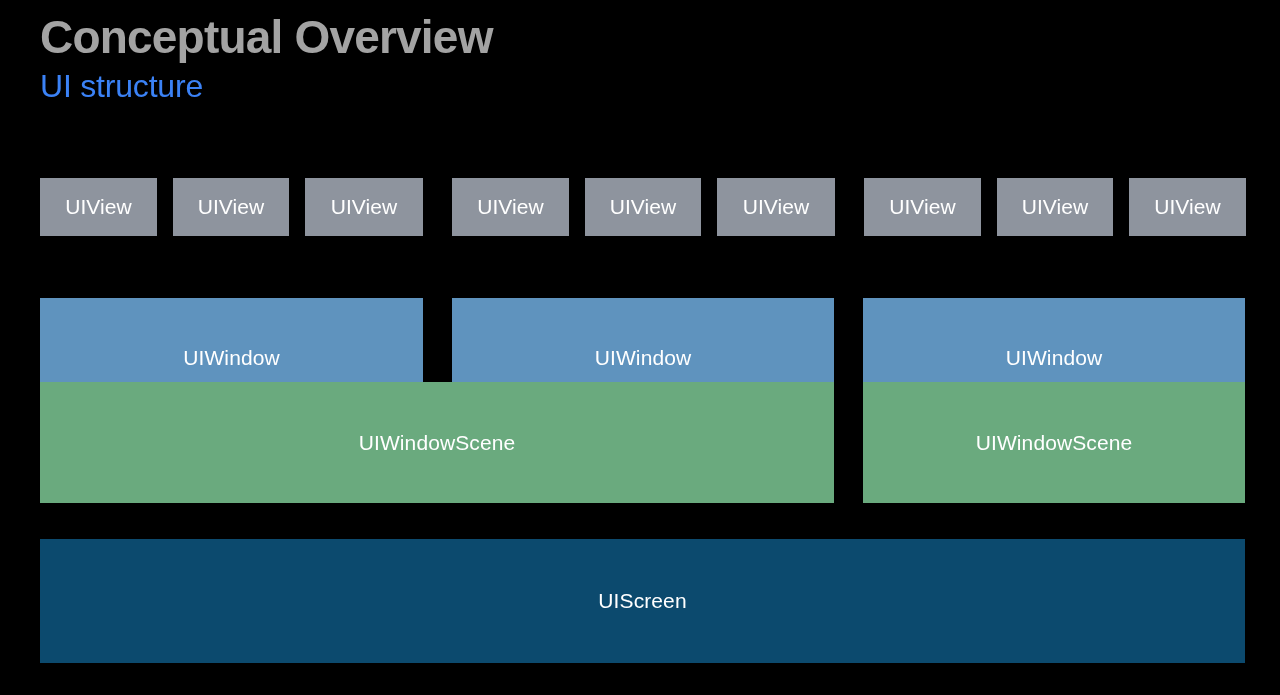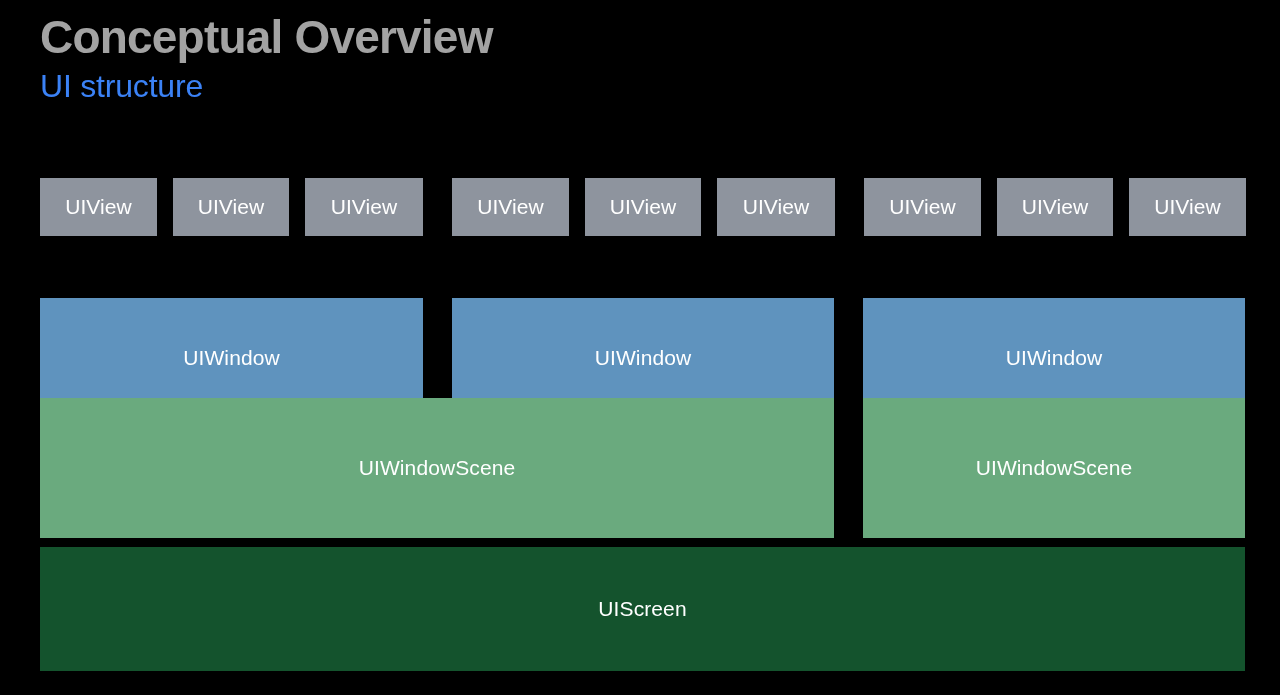--- a/index.html
+++ b/index.html
@@ -59,41 +59,41 @@
 
   .layer-row {
     position: absolute;
     left: 0;
     width: 1205px;
     display: flex;
   }
 
   .row-views        { top: 0px;   height: 58px; border-radius: 24px;  }
   .row-windows      { top: 80px;  height: 119px; margin-top: 40px; }
-  .row-windowscenes { top: 220px; height: 140px; }
+  .row-windowscenes { top: 204px; height: 121px; }
   .row-screen       { top: 361px; height: 124px; }
 
   .node {
     box-sizing: border-box;
     display: flex;
     align-items: center;
     justify-content: center;
     height: 100%;
     color: #ffffff;
     font-size: 21px;
     font-weight: normal;
     letter-spacing: 0.1px;
     white-space: nowrap;
     overflow: hidden;
   }
 
   .node-view        { background: #8E949E; }
   .node-window      { background: #5F93BE; }
   .node-windowscene { background: #6AAA7E; }
-  .node-screen      { background: #14532d; margin-top: 8px; }
+  .node-screen      { background: #0c4a6e; }
 
   
   .gap-sm { width: 16px; flex: 0 0 16px; }
   .gap-lg { width: 29px; flex: 0 0 29px; }
 </style>
 </head>
 <body>
 
 <div class="slide">
 

